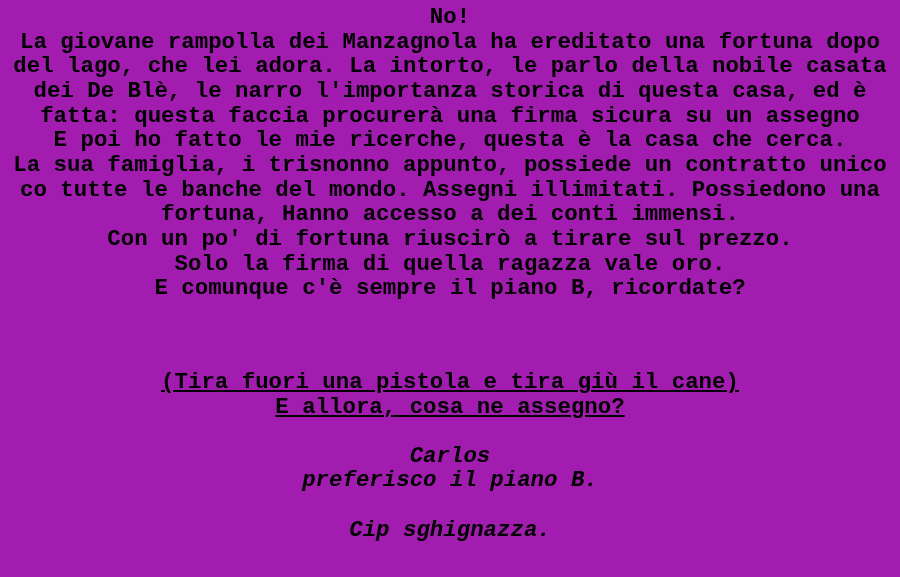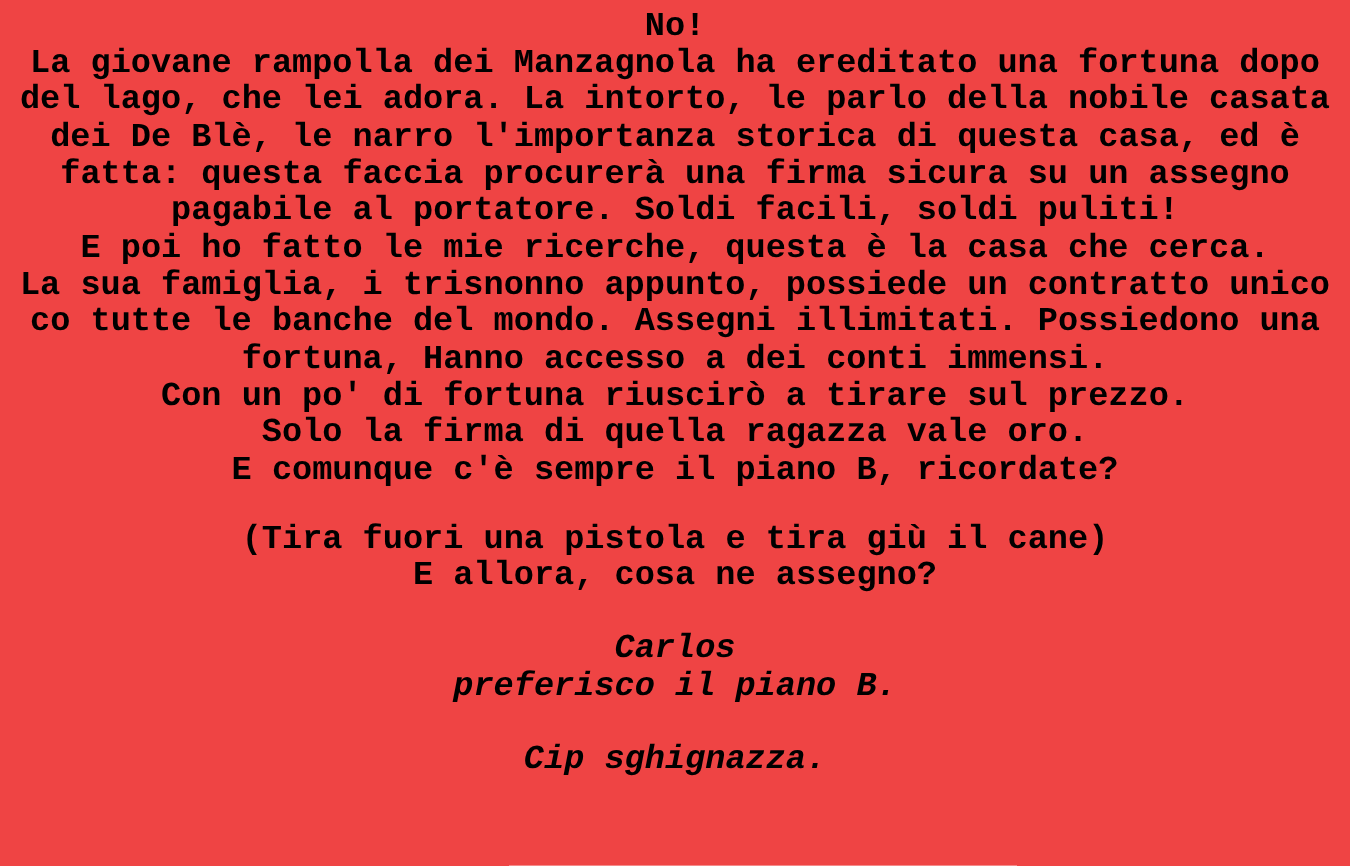--- a/index.html
+++ b/index.html
@@ -14,44 +14,43 @@
     color: #000000;
     font-family: "Liberation Mono", "DejaVu Sans Mono", monospace;
     font-weight: bold;
     font-size: 22.4px;
   }
   .page {
     width: 900px;
     height: 577px;
     padding-top: 5px;
     box-sizing: border-box;
-    background: #ef4444;
+    background: #a21caf;
   }
   .line {
     line-height: 24.65px;
     min-height: 24.65px;
     text-align: center;
     white-space: pre;
     letter-spacing: 0;
   }
-  .gap-2 { margin-top: 21px; }   
+  .gap-2 { margin-top: 69px; text-decoration: underline; }   
   .gap-1 { margin-top: 24.65px; font-style: italic; }  
 </style>
 </head>
 <body>
 
 <div class="page">
 
   <div class="block">
     <div class="line">No!</div>
     <div class="line">La giovane rampolla dei Manzagnola ha ereditato una fortuna dopo</div>
     <div class="line">del lago, che lei adora. La intorto, le parlo della nobile casata</div>
     <div class="line">dei De Blè, le narro l'importanza storica di questa casa, ed è</div>
     <div class="line">fatta: questa faccia procurerà una firma sicura su un assegno</div>
-    <div class="line">pagabile al portatore. Soldi facili, soldi puliti!</div>
     <div class="line">E poi ho fatto le mie ricerche, questa è la casa che cerca.</div>
     <div class="line">La sua famiglia, i trisnonno appunto, possiede un contratto unico</div>
     <div class="line">co tutte le banche del mondo. Assegni illimitati. Possiedono una</div>
     <div class="line">fortuna, Hanno accesso a dei conti immensi.</div>
     <div class="line">Con un po' di fortuna riuscirò a tirare sul prezzo.</div>
     <div class="line">Solo la firma di quella ragazza vale oro.</div>
     <div class="line">E comunque c'è sempre il piano B, ricordate?</div>
   </div>
 
   <div class="block gap-2">

